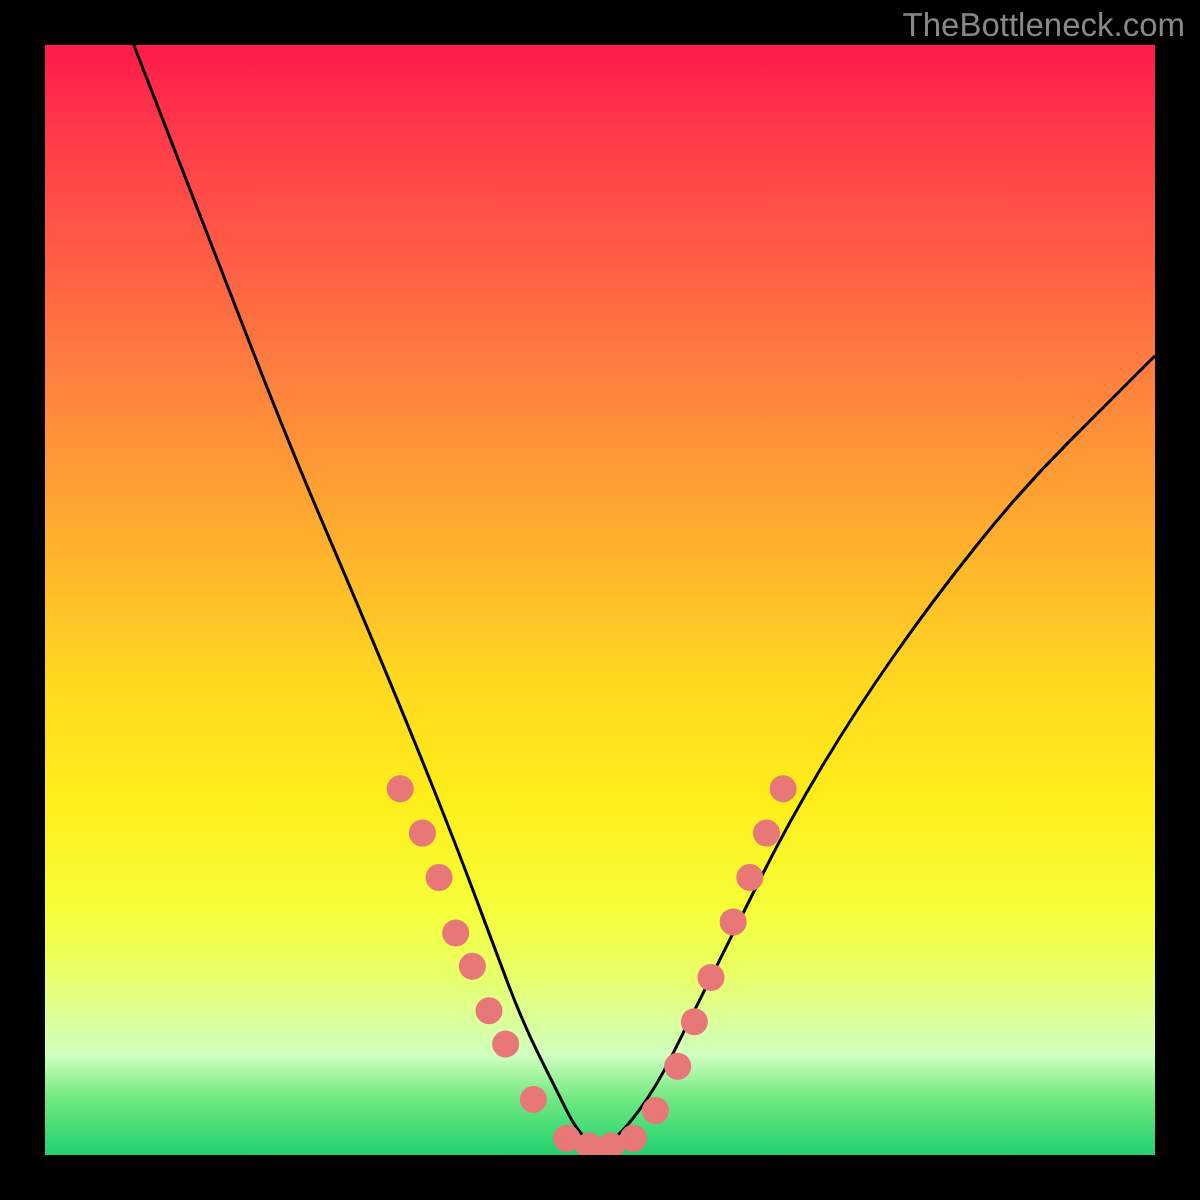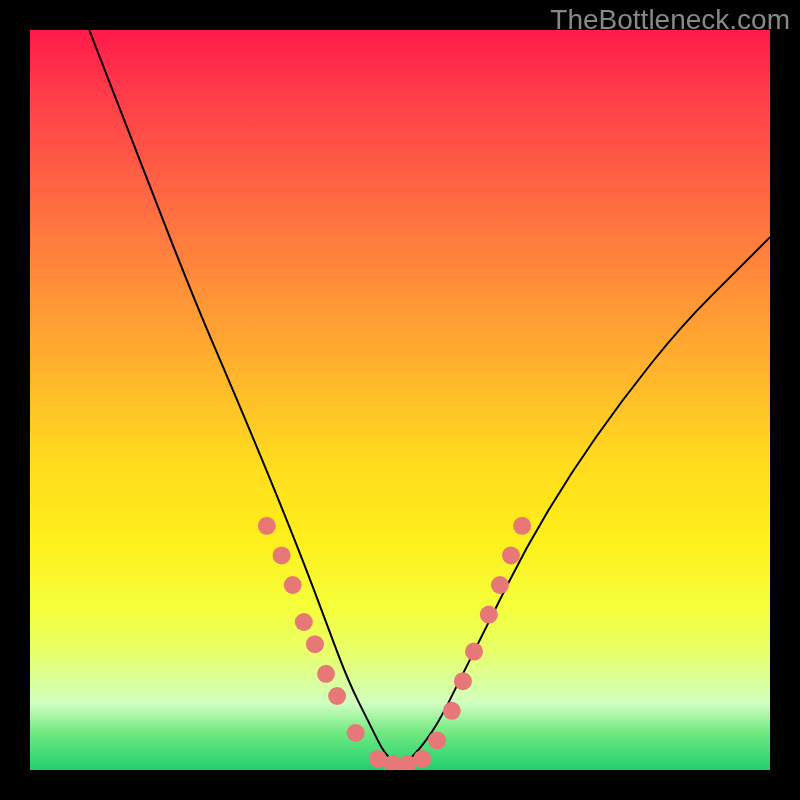--- a/index.html
+++ b/index.html
@@ -9,21 +9,21 @@
     background: #000;
     position: relative;
     overflow: hidden;
     font-family: Arial, sans-serif;
   }
   .watermark {
     position: absolute;
     top: 4px;
     right: 10px;
     color: #888;
-    font-size: 28px;
+    font-size: 22px;
     font-weight: 500;
     z-index: 10;
   }
   .plot-area {
     position: absolute;
     top: 30px;
     left: 30px;
     width: 740px;
     height: 740px;
     background: linear-gradient(to bottom,

